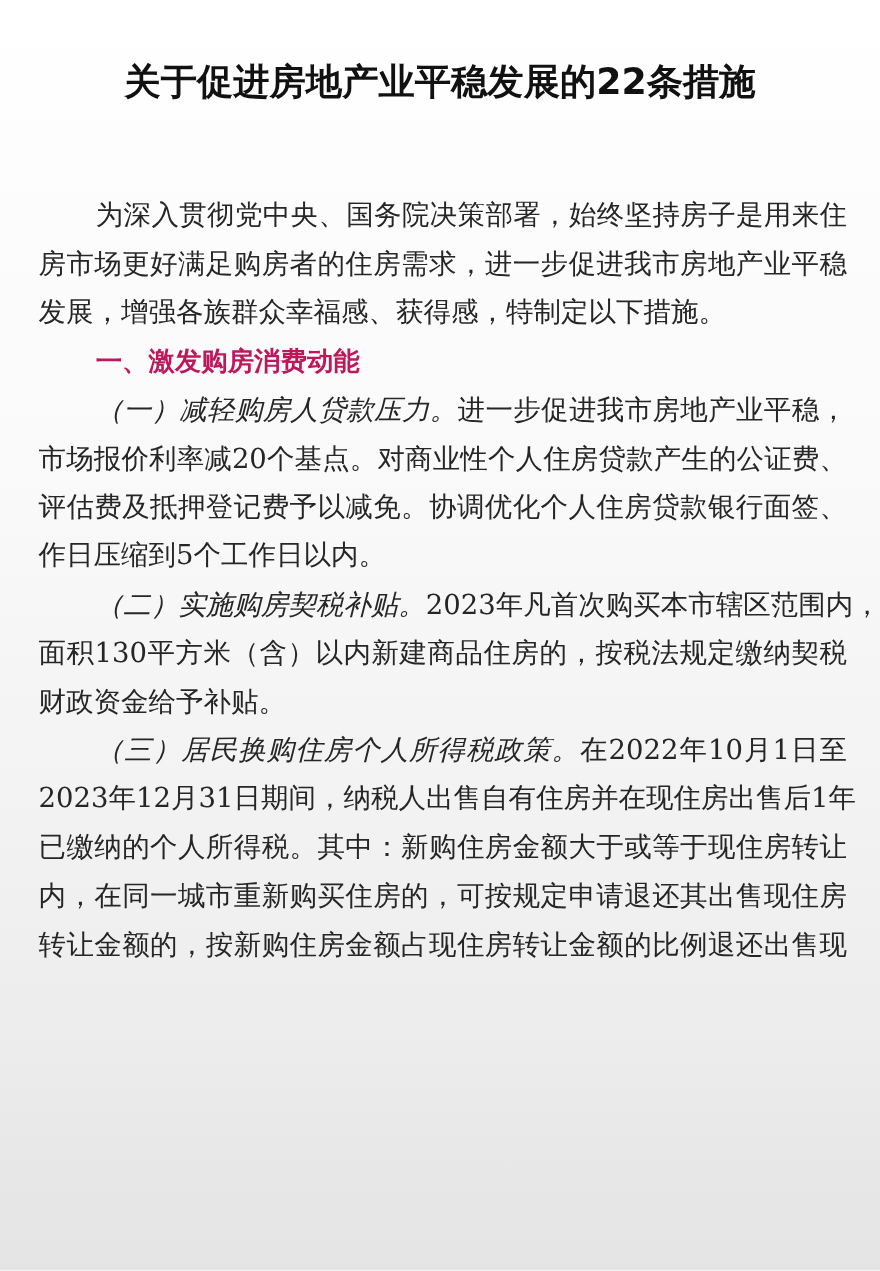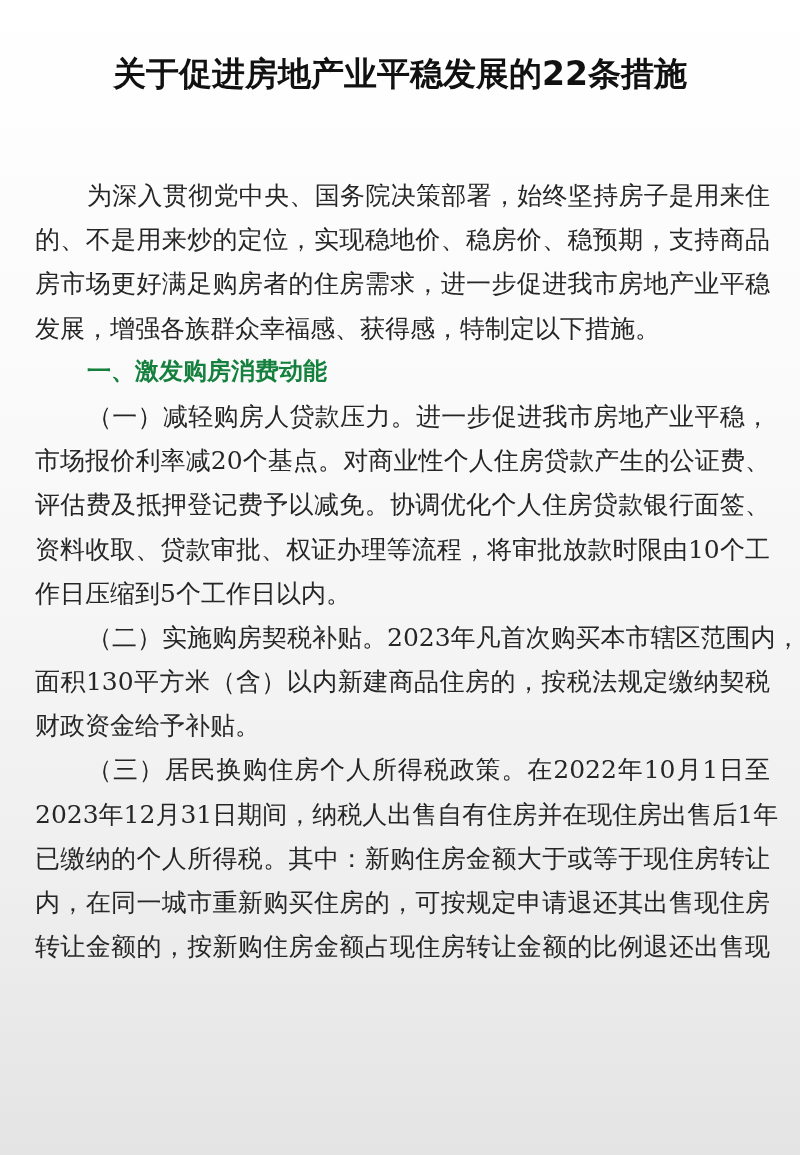--- a/index.html
+++ b/index.html
@@ -16,44 +16,42 @@
     font-family: "DejaVu Sans", "Liberation Sans", sans-serif;
     color: #111; letter-spacing: 0px;
   }
   .body-text {
     position: absolute; left: 35px; top: 150px; width: 735px;
     font-size: 25px; line-height: 44.2px; color: #262626; margin-top: 24px;
   }
   .line { display: block; white-space: nowrap; text-align: justify; text-align-last: justify; height: 44.2px; }
   .line.last { text-align-last: left; }
   .indent { padding-left: 52px; }
-  .heading { font-weight: bold; font-family: Liberation Mono, monospace; font-size: 24px; padding-left: 52px; text-align-last: left; color: #15803d; }
-  .sub-title { font-family: "DejaVu Sans", "Liberation Sans", sans-serif; }
+  .heading { font-weight: bold; font-family: Liberation Serif, serif; font-size: 24px; padding-left: 52px; text-align-last: left; color: #be185d; }
+  .sub-title { font-family: "DejaVu Sans", "Liberation Sans", sans-serif; font-style: italic; }
 </style>
 </head>
 <body>
 
 <div class="page">
   <div class="title">关于促进房地产业平稳发展的22条措施</div>
 
   <div class="body-text">
     <div>
       <span class="line indent">为深入贯彻党中央、国务院决策部署，始终坚持房子是用来住</span>
-      <span class="line">的、不是用来炒的定位，实现稳地价、稳房价、稳预期，支持商品</span>
       <span class="line">房市场更好满足购房者的住房需求，进一步促进我市房地产业平稳</span>
       <span class="line last">发展，增强各族群众幸福感、获得感，特制定以下措施。</span>
     </div>
 
     <span class="line heading">一、激发购房消费动能</span>
 
     <div>
       <span class="line indent"><span class="sub-title">（一）减轻购房人贷款压力。</span><span>进一步促进我市房地产业平稳，</span></span>
       <span class="line">市场报价利率减20个基点。对商业性个人住房贷款产生的公证费、</span>
       <span class="line">评估费及抵押登记费予以减免。协调优化个人住房贷款银行面签、</span>
-      <span class="line">资料收取、贷款审批、权证办理等流程，将审批放款时限由10个工</span>
       <span class="line last">作日压缩到5个工作日以内。</span>
     </div>
 
     <div>
       <span class="line indent"><span class="sub-title">（二）实施购房契税补贴。</span><span>2023年凡首次购买本市辖区范围内，</span></span>
       <span class="line">面积130平方米（含）以内新建商品住房的，按税法规定缴纳契税</span>
       <span class="line last">财政资金给予补贴。</span>
     </div>
 
     <div>

